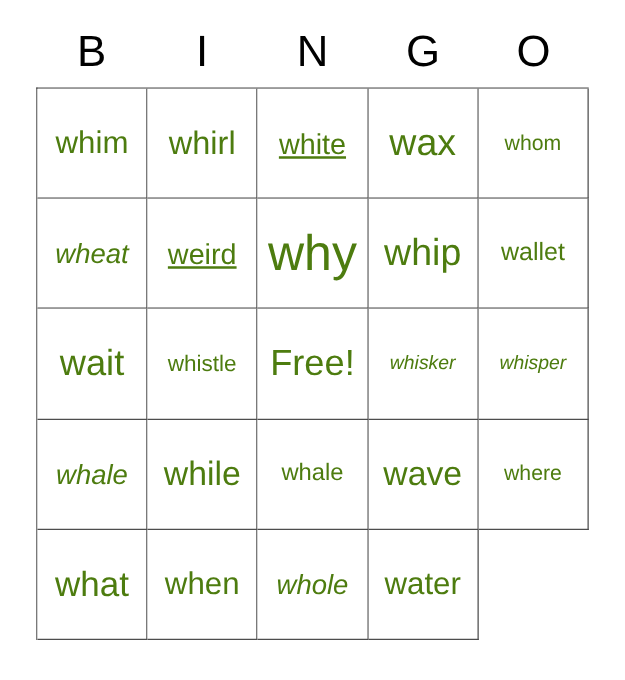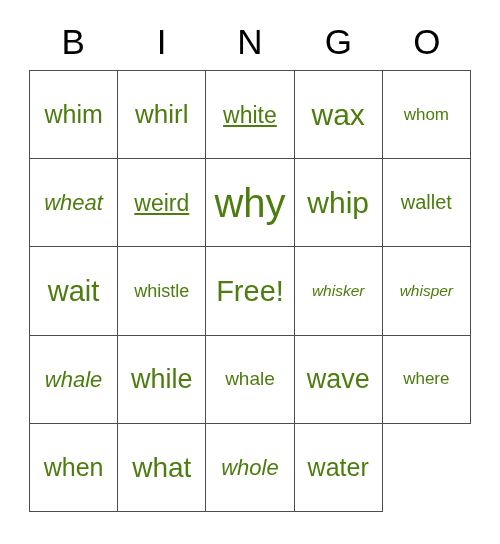--- a/index.html
+++ b/index.html
@@ -167,24 +167,24 @@
       <div class="cell">
           <span class="cell-text fs-27">wave</span>
         </div>
       <div class="cell">
           <span class="cell-text fs-21">where</span>
         </div>
     </div>
 
     <div class="grid-row">
       <div class="cell">
-          <span class="cell-text fs-25">when</span>
+          <span class="cell-text fs-28">what</span>
         </div>
       <div class="cell">
-          <span class="cell-text fs-28">what</span>
+          <span class="cell-text fs-25">when</span>
         </div>
       <div class="cell">
           <span class="cell-text fs-22">whole</span>
         </div>
       <div class="cell">
           <span class="cell-text fs-25">water</span>
         </div>
     </div>
 
   </div>

